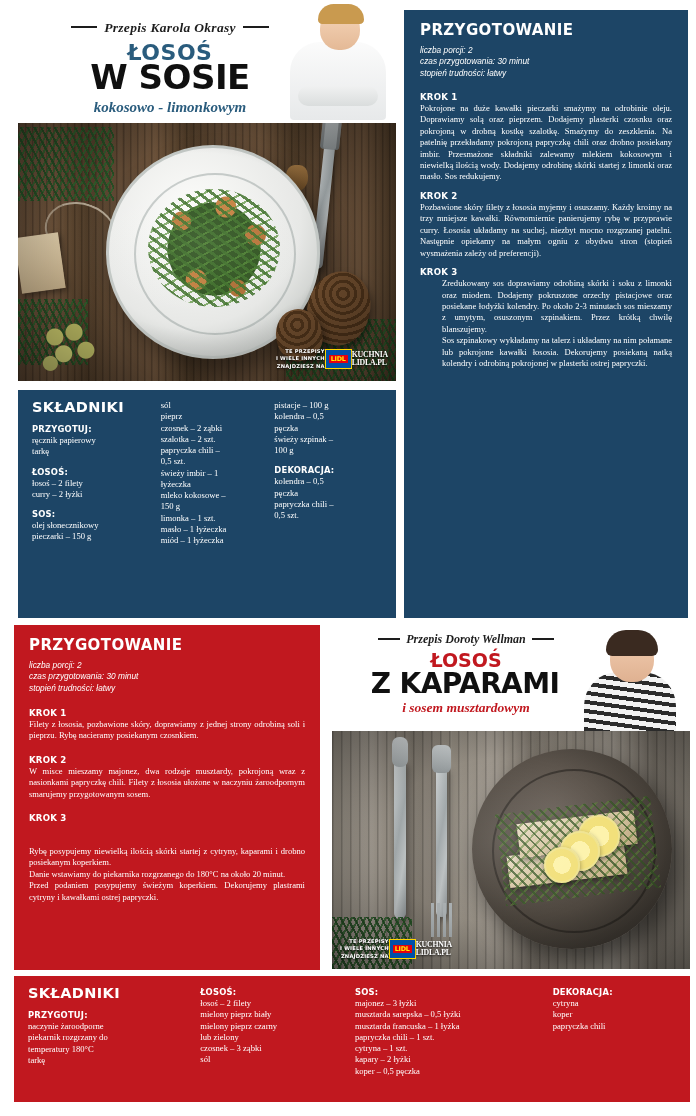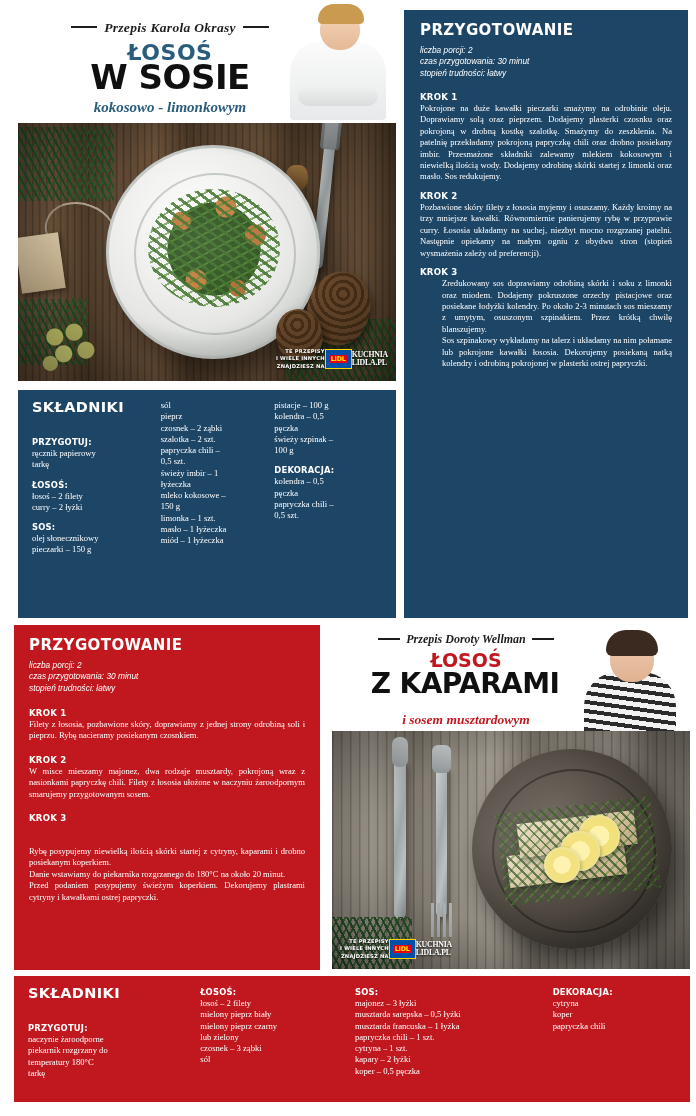--- a/index.html
+++ b/index.html
@@ -335,21 +335,21 @@
     letter-spacing: .4px;
   }
   .ing-group-head {
     font-family: "DejaVu Sans", sans-serif;
     font-weight: bold;
     font-size: 8.4px;
     letter-spacing: .2px;
     margin-top: 9px;
     margin-bottom: 1px;
   }
-  .ing-group-head.first { margin-top: 22px; }
+  .ing-group-head.first { margin-top: 9px; }
   .ing-line {
     font-size: 8.6px;
     line-height: 1.31;
     font-family: "Liberation Serif", serif;
   }
   .ing-col-lines { padding-top: 1px; }
 
   
   .r1-ing {
     position: absolute; left: 18px; top: 390px; width: 378px; height: 228px;
@@ -394,21 +394,21 @@
     font-size:19px; color:#c1181f;
   }
   .t2-main {
     position:absolute; left:0px; top:45px; width:250px; text-align:center;
     font-family:"DejaVu Sans", sans-serif; font-weight:bold;
     font-size:28px; color:#101010; letter-spacing:-.6px;
   }
   .t2-sub {
     position:absolute; left:6px; top:78px; width:240px; text-align:center;
     font-family:"Liberation Serif", serif; font-style:italic; font-weight:bold;
-    font-size:13.5px; color:#c1181f;margin-top:12px;
+    font-size:13.5px; color:#c1181f;
   }
 
   
   .stripes {
     position:absolute; left:18px; top:44px; width:92px; height:68px;
     background: repeating-linear-gradient(8deg,
       #2b2b2b 0 4px, #f2f2f2 4px 9px);
     border-radius: 34px 34px 6px 6px;
   }
   .head2 {

